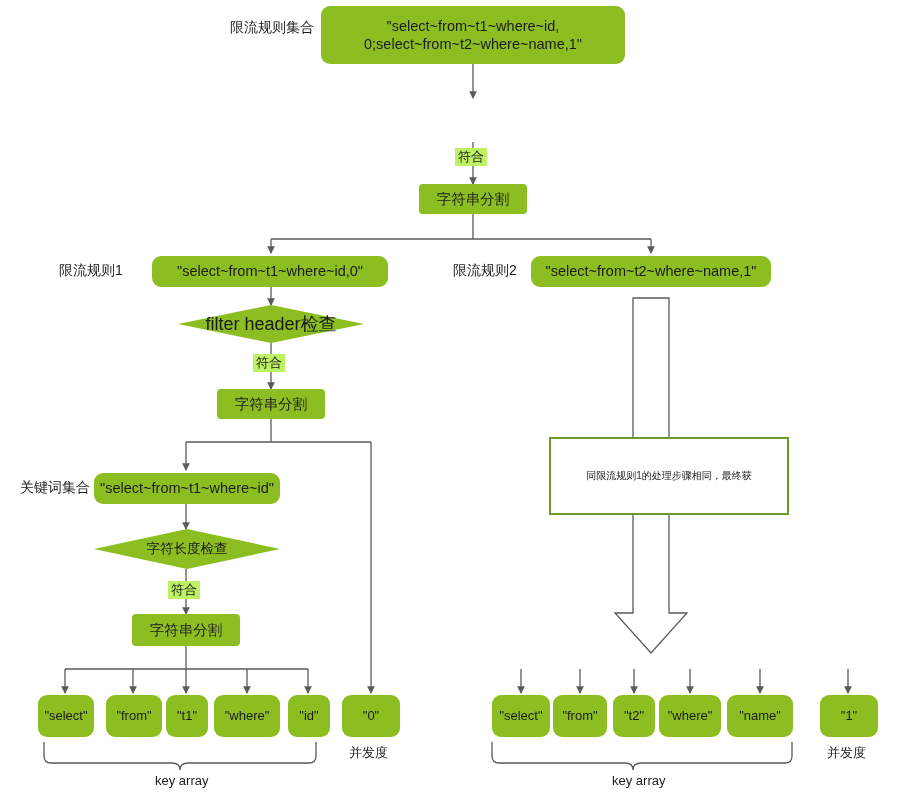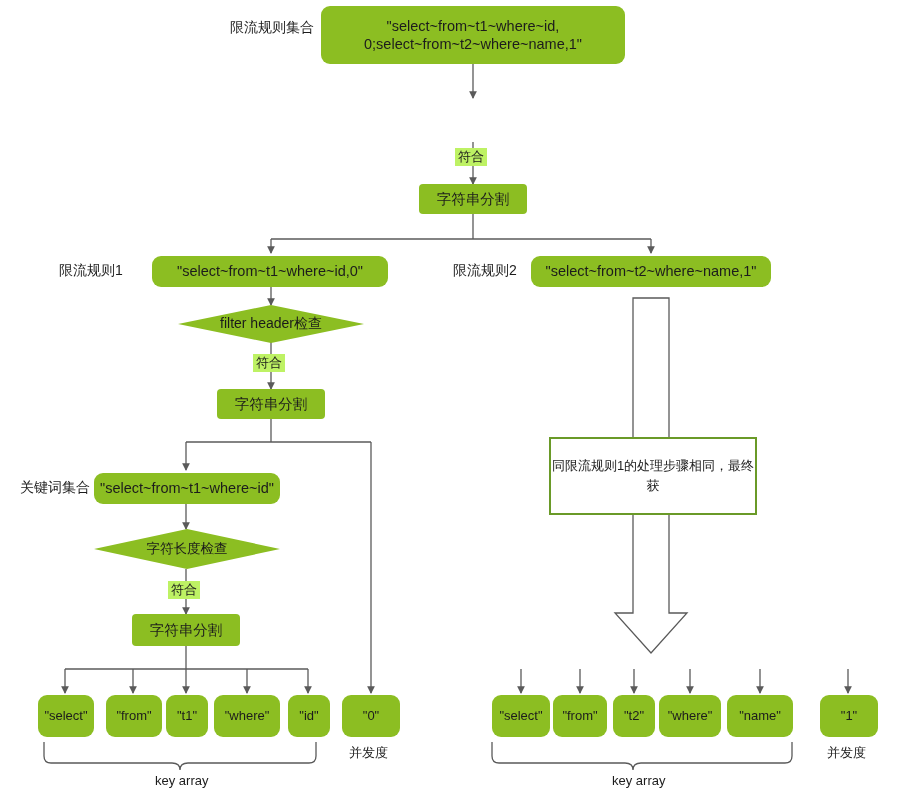--- a/index.html
+++ b/index.html
@@ -130,40 +130,40 @@
   <div class="edge-lbl" style="left:455px;top:147px;font-size:13px;">符合</div>
 
   <div class="node sharp" style="left:419px;top:183px;width:108px;height:30px;font-size:14.5px;">字符串分割</div>
 
   <div class="lbl" style="left:59px;top:261px;font-size:14px;">限流规则1</div>
   <div class="node rounded" style="left:152px;top:255px;width:236px;height:31px;font-size:14.5px;">"select~from~t1~where~id,0"</div>
 
   <div class="lbl" style="left:453px;top:261px;font-size:14px;">限流规则2</div>
   <div class="node rounded" style="left:531px;top:255px;width:240px;height:31px;font-size:14.5px;">"select~from~t2~where~name,1"</div>
 
-  <div class="diamond" style="left:178px;top:304px;width:186px;height:38px;font-size:14px;">
+  <div class="diamond" style="left:178px;top:304px;width:186px;height:38px;font-size:18px;">
     <div class="dshape"></div>
     <span class="dtext">filter header检查</span>
   </div>
   <div class="edge-lbl" style="left:253px;top:353px;font-size:13px;">符合</div>
 
   <div class="node sharp" style="left:217px;top:388px;width:108px;height:30px;font-size:14.5px;">字符串分割</div>
 
   <div class="lbl" style="left:20px;top:478px;font-size:14px;">关键词集合</div>
   <div class="node rounded" style="left:94px;top:472px;width:186px;height:31px;font-size:14.5px;">"select~from~t1~where~id"</div>
 
   <div class="diamond" style="left:94px;top:528px;width:186px;height:40px;font-size:13.5px;">
     <div class="dshape"></div>
     <span class="dtext">字符长度检查</span>
   </div>
   <div class="edge-lbl" style="left:168px;top:580px;font-size:13px;">符合</div>
 
   <div class="node sharp" style="left:132px;top:613px;width:108px;height:32px;font-size:14.5px;">字符串分割</div>
 
-  <div class="note" style="left:549px;top:436px;width:208px;height:78px;font-size:13px;flex-direction:column;">
+  <div class="note" style="left:549px;top:436px;width:240px;height:78px;font-size:10px;flex-direction:column;">
     <span>同限流规则1的处理步骤相同，最终获</span>
   </div>
 
   <div class="node rounded" style="left:38px;top:694px;width:56px;height:42px;font-size:13px;">"select"</div>
   <div class="node rounded" style="left:106px;top:694px;width:56px;height:42px;font-size:13px;">"from"</div>
   <div class="node rounded" style="left:166px;top:694px;width:42px;height:42px;font-size:13px;">"t1"</div>
   <div class="node rounded" style="left:214px;top:694px;width:66px;height:42px;font-size:13px;">"where"</div>
   <div class="node rounded" style="left:288px;top:694px;width:42px;height:42px;font-size:13px;">"id"</div>
 
   <div class="node rounded" style="left:342px;top:694px;width:58px;height:42px;font-size:13px;">"0"</div>

